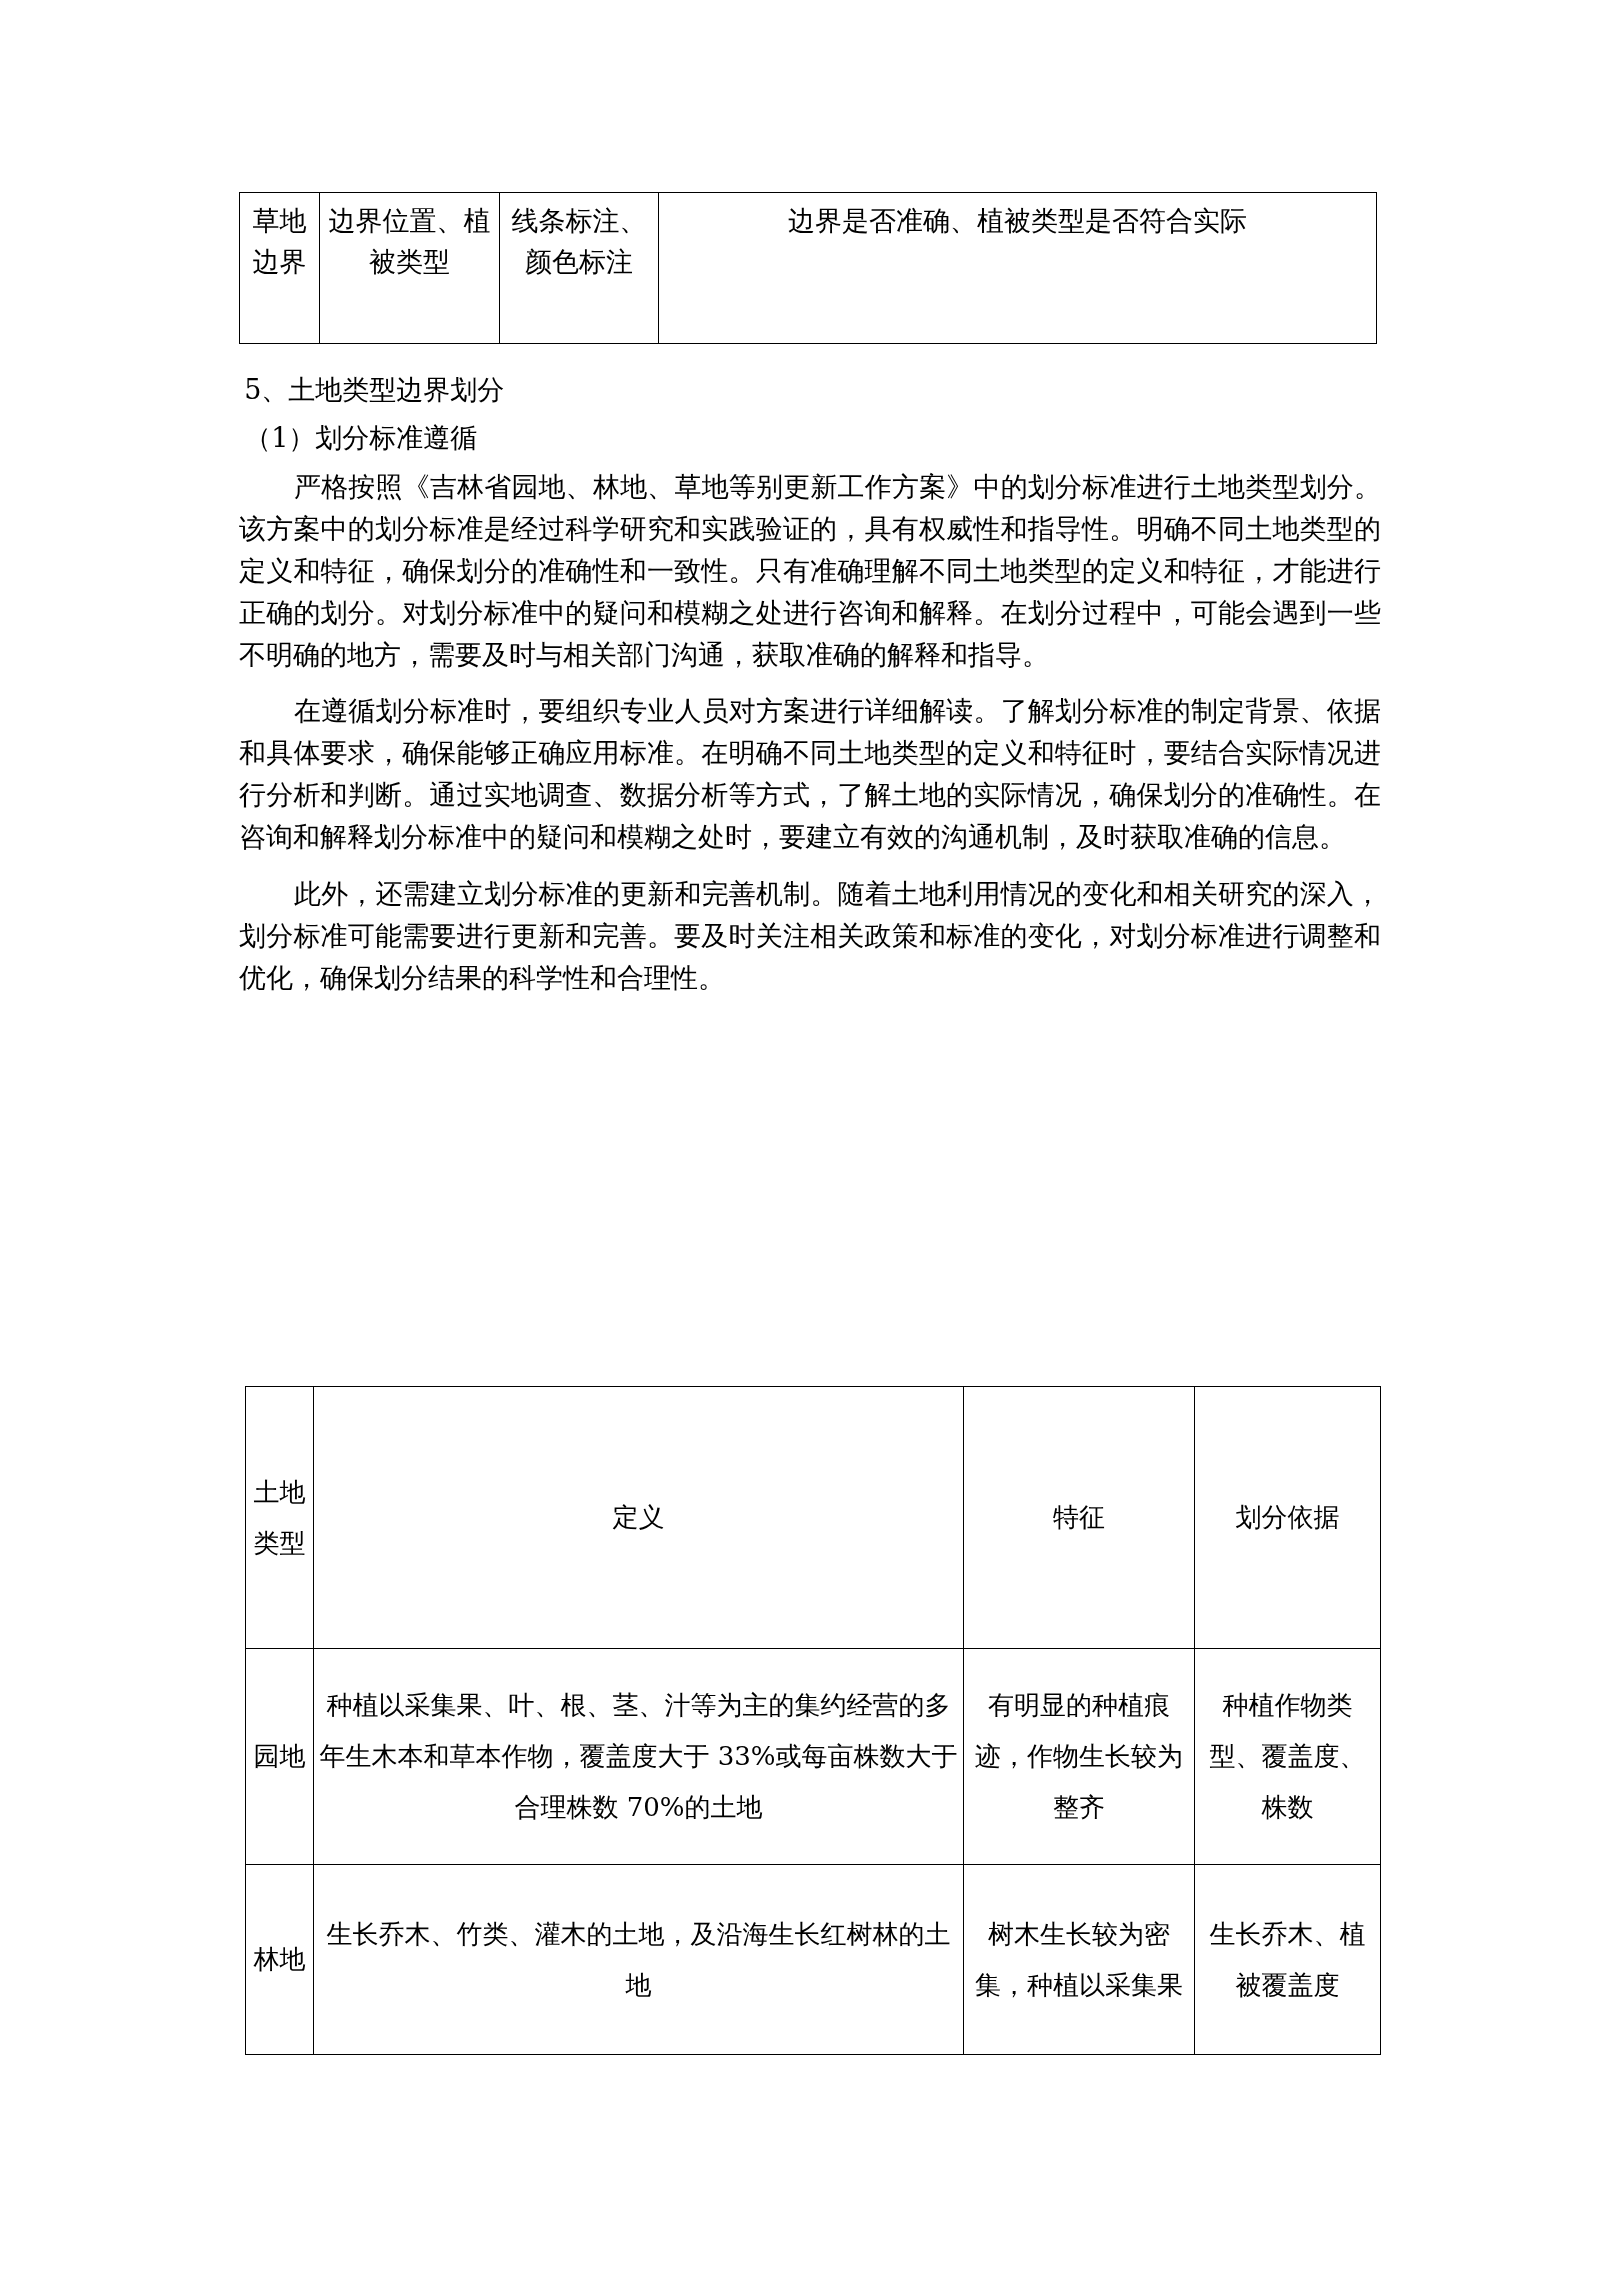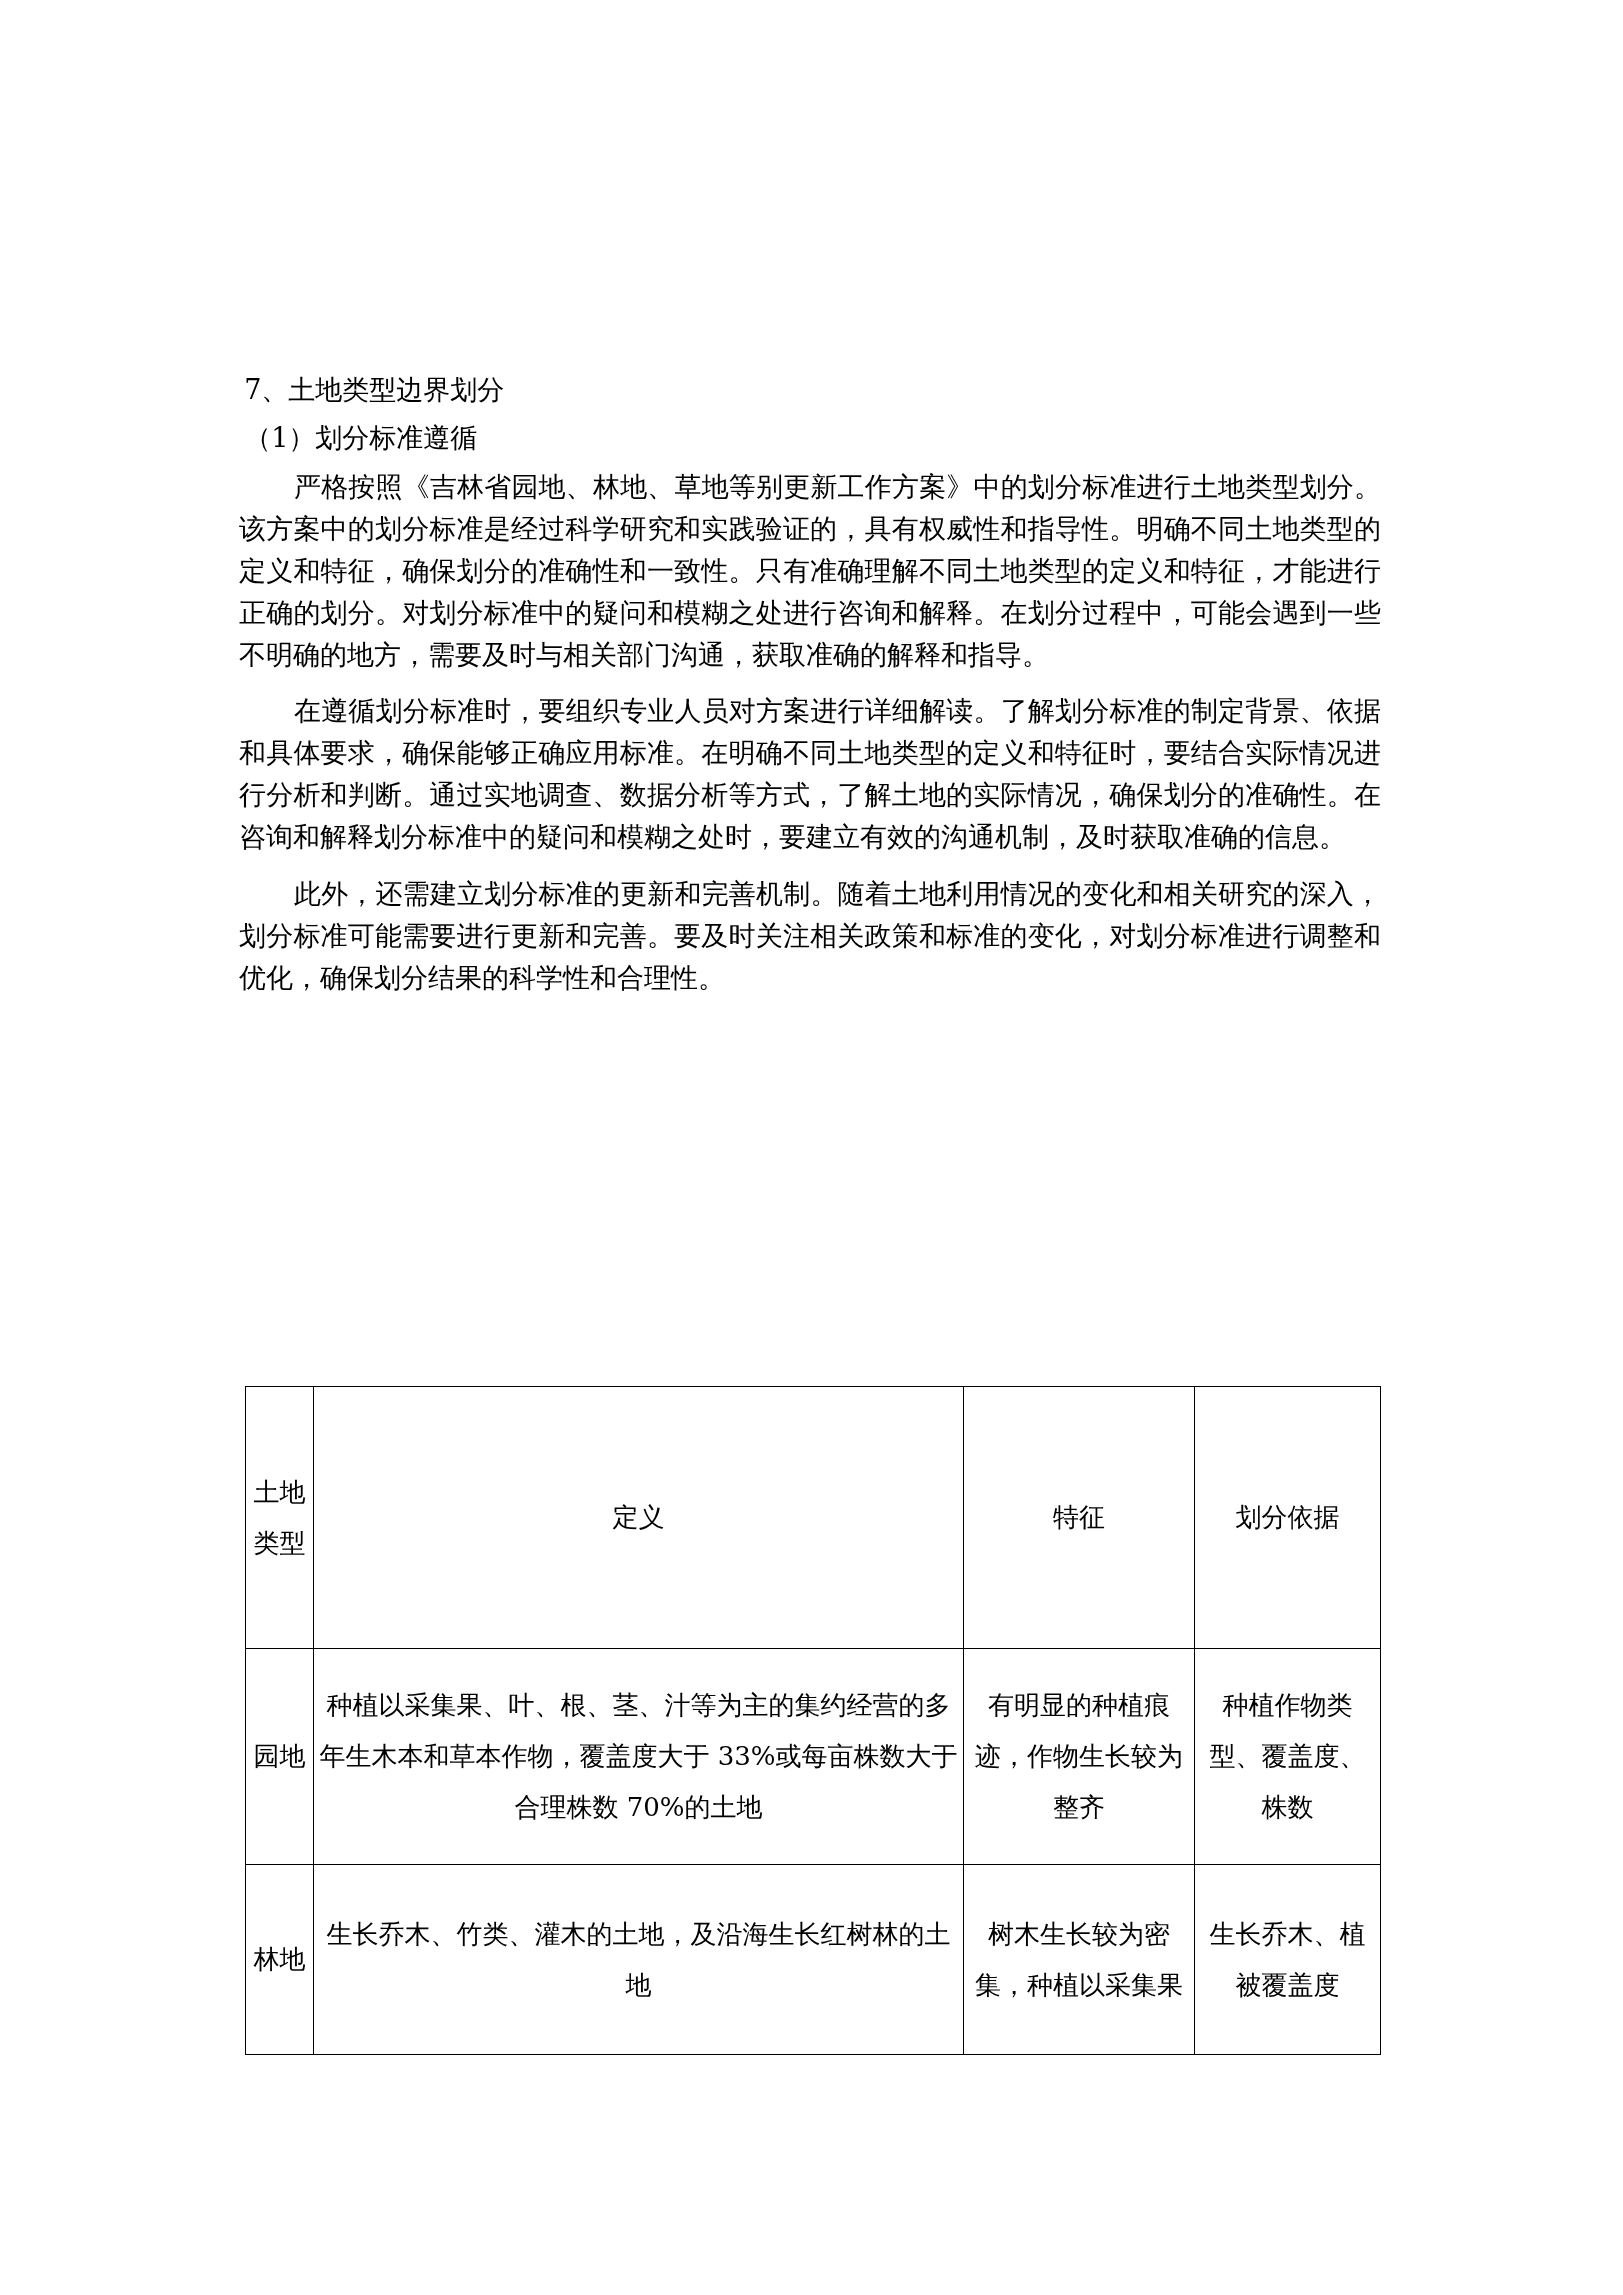--- a/index.html
+++ b/index.html
@@ -116,24 +116,34 @@
   .narrow-cell {
     word-break: break-all;
     text-align: center;
   }
 </style>
 </head>
 <body>
 
 <div class="page">
 
+  <table class="table-top">
+    <tbody>
+      <tr>
+        <td class="c0">草地边界</td>
+        <td class="c1">边界位置、植被类型</td>
+        <td class="c2">线条标注、颜色标注</td>
+        <td class="c3">边界是否准确、植被类型是否符合实际</td>
+      </tr>
+    </tbody>
+  </table>
 
   <div class="body-block">
 
-    <div class="heading-line">7、土地类型边界划分</div>
+    <div class="heading-line">5、土地类型边界划分</div>
     <div class="heading-line">（1）划分标准遵循</div>
 
     <p class="para">严格按照《吉林省园地、林地、草地等别更新工作方案》中的划分标准进行土地类型划分。该方案中的划分标准是经过科学研究和实践验证的，具有权威性和指导性。明确不同土地类型的定义和特征，确保划分的准确性和一致性。只有准确理解不同土地类型的定义和特征，才能进行正确的划分。对划分标准中的疑问和模糊之处进行咨询和解释。在划分过程中，可能会遇到一些不明确的地方，需要及时与相关部门沟通，获取准确的解释和指导。</p>
     <p class="para">在遵循划分标准时，要组织专业人员对方案进行详细解读。了解划分标准的制定背景、依据和具体要求，确保能够正确应用标准。在明确不同土地类型的定义和特征时，要结合实际情况进行分析和判断。通过实地调查、数据分析等方式，了解土地的实际情况，确保划分的准确性。在咨询和解释划分标准中的疑问和模糊之处时，要建立有效的沟通机制，及时获取准确的信息。</p>
     <p class="para">此外，还需建立划分标准的更新和完善机制。随着土地利用情况的变化和相关研究的深入，划分标准可能需要进行更新和完善。要及时关注相关政策和标准的变化，对划分标准进行调整和优化，确保划分结果的科学性和合理性。</p>
 
   </div>
 
   <table class="table-bottom">
     <tbody>

